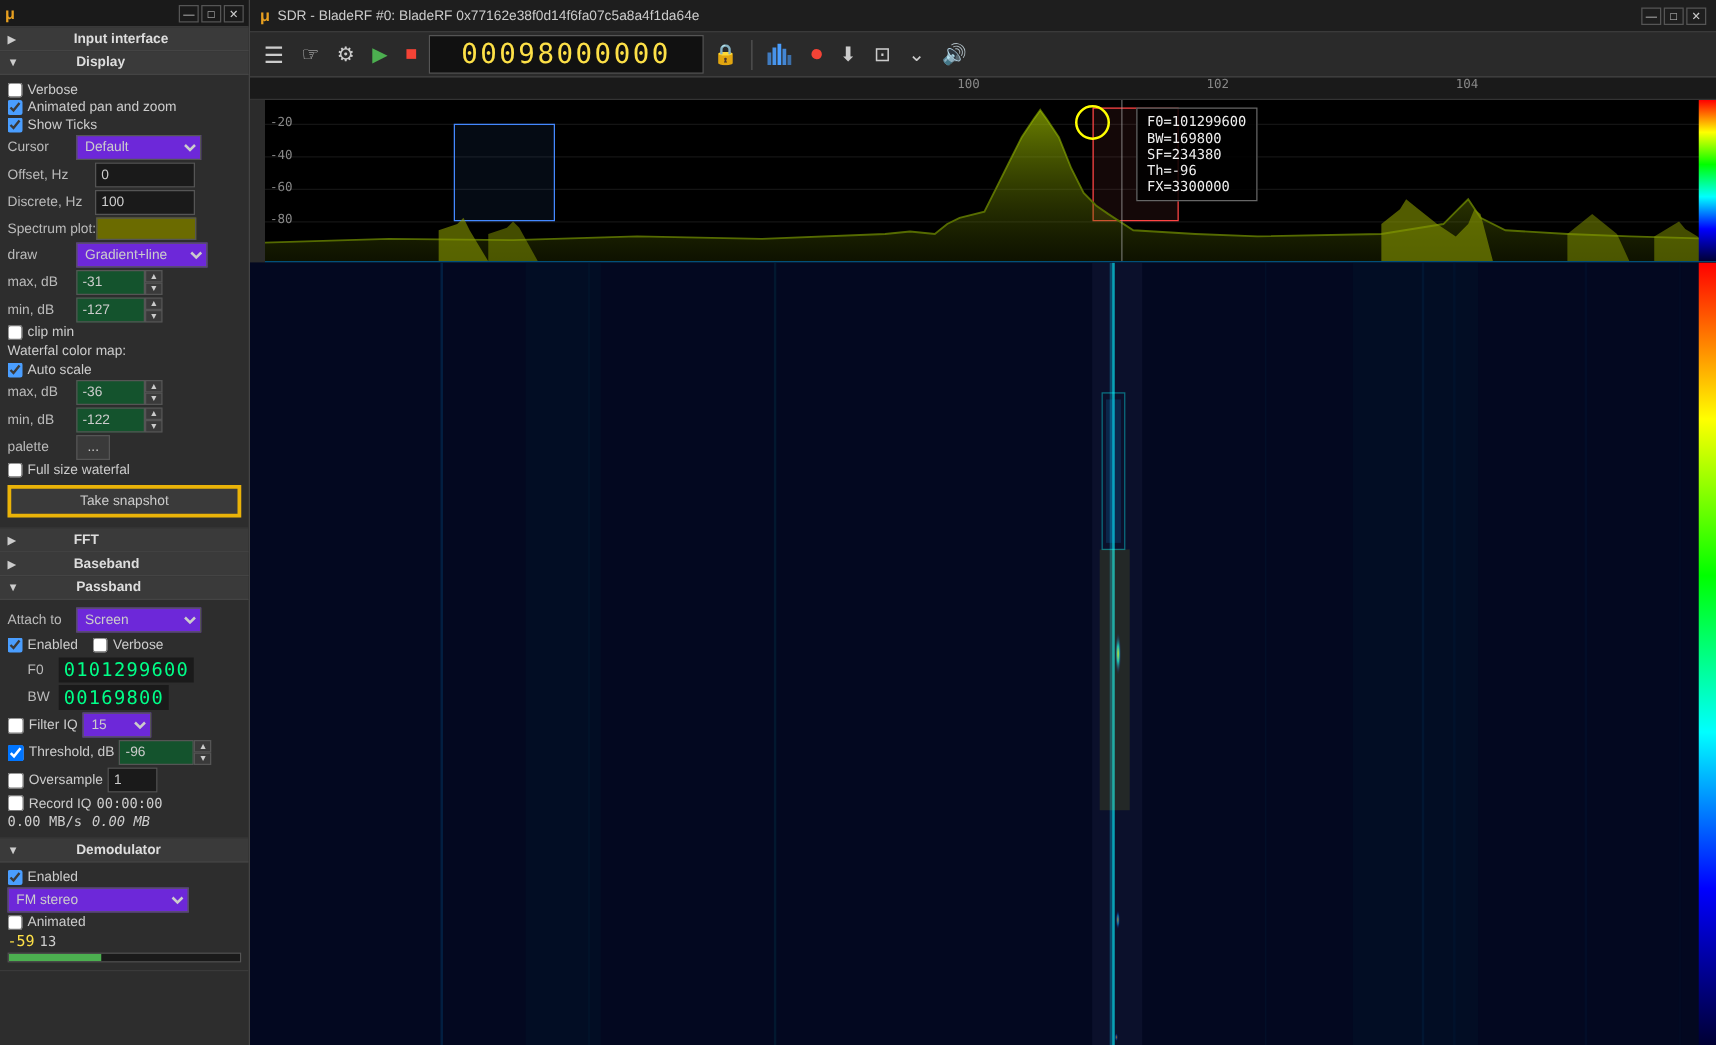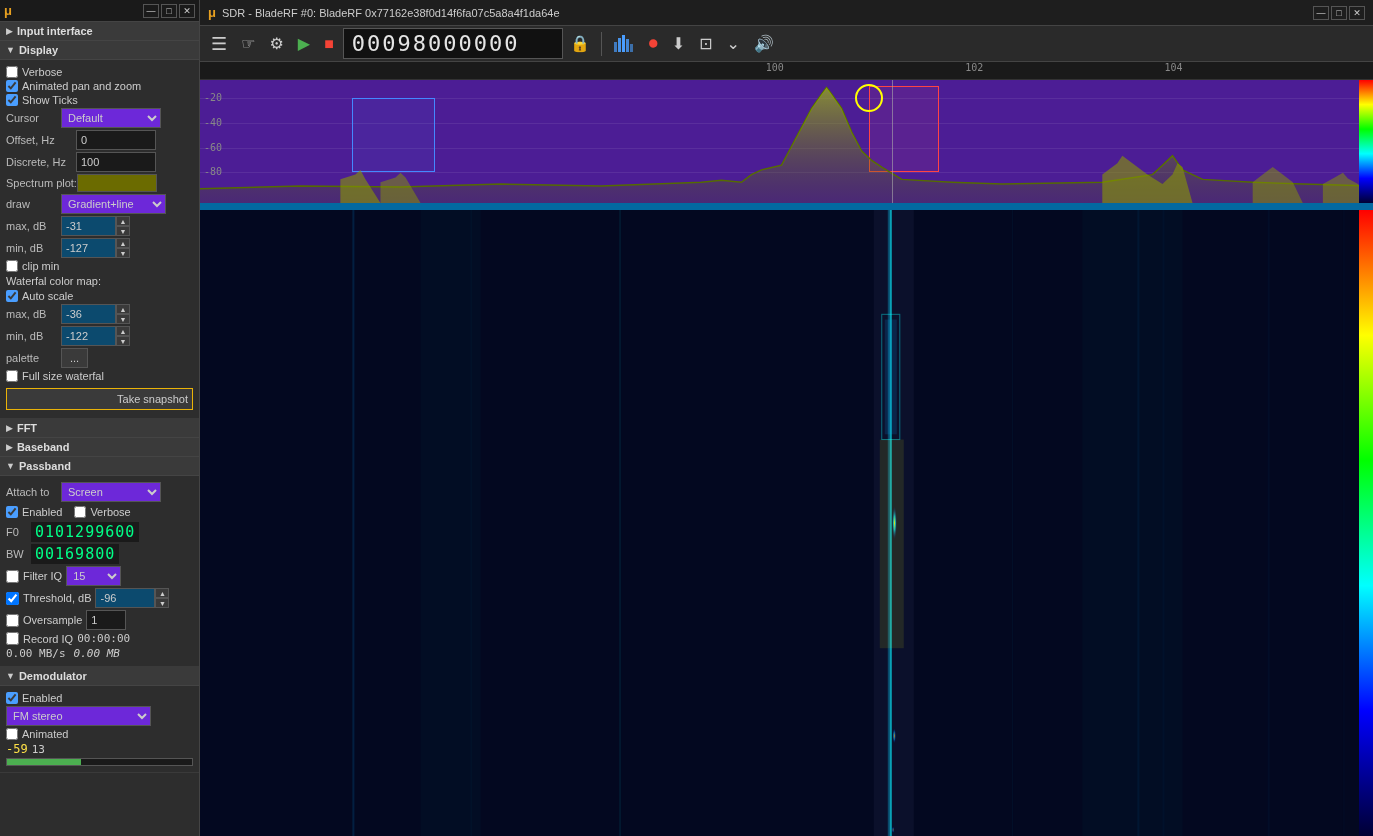--- a/index.html
+++ b/index.html
@@ -13,21 +13,21 @@
 
     
     .left-app-title { background: #1a1a1a; display: flex; align-items: center; justify-content: space-between; padding: 2px 4px; height: 22px; border-bottom: 1px solid #444; flex-shrink: 0; }
     .left-app-icon { color: #e8a020; font-weight: bold; font-size: 13px; }
     .left-app-wm { display: flex; gap: 2px; }
     .wm-btn { background: none; border: 1px solid #555; color: #ccc; width: 16px; height: 14px; font-size: 9px; cursor: pointer; display: flex; align-items: center; justify-content: center; }
 
     
     .section-header { display: flex; align-items: center; padding: 3px 6px; cursor: pointer; background: #3a3a3a; border-bottom: 1px solid #444; user-select: none; }
     .section-arrow { margin-right: 4px; font-size: 9px; }
-    .section-title { font-size: 11px; font-weight: bold; color: #ddd; }
+    .section-title { font-size: 11px; font-weight: bold; color: #ddd; margin-left: 42px; }
 
     
     .section-content { padding: 4px 6px; border-bottom: 1px solid #3a3a3a; }
 
     
     .form-row { display: flex; align-items: center; margin: 2px 0; }
     .form-label { color: #bbb; min-width: 55px; font-size: 11px; }
     .form-label-wide { color: #bbb; min-width: 70px; font-size: 11px; }
     .checkbox-row { display: flex; align-items: center; gap: 4px; margin: 2px 0; }
     .checkbox-row input[type=checkbox] { width: 12px; height: 12px; accent-color: #4a9eff; }
@@ -35,54 +35,54 @@
     
     .input-text { background: #1a1a1a; border: 1px solid #555; color: #ccc; padding: 1px 4px; font-size: 11px; height: 20px; }
     .input-medium { width: 80px; }
 
     
     .select-input { background: #6d28d9; border: 1px solid #555; color: #ccc; padding: 1px 2px; font-size: 11px; height: 20px; }
     .select-wide { width: 100px; }
 
     
     .spinbox { display: flex; align-items: center; }
-    .spinbox input { background: #0c4a6e; border: 1px solid #555; color: #ccc; padding: 1px 4px; font-size: 11px; height: 20px; width: 55px; }
+    .spinbox input { background: #14532d; border: 1px solid #555; color: #ccc; padding: 1px 4px; font-size: 11px; height: 20px; width: 55px; }
     .spinbox-btns { display: flex; flex-direction: column; }
     .spinbox-btn { background: #3a3a3a; border: 1px solid #555; color: #ccc; width: 14px; height: 10px; font-size: 7px; cursor: pointer; display: flex; align-items: center; justify-content: center; }
 
     
     .color-swatch { width: 80px; height: 18px; background: #6b6b00; border: 1px solid #555; cursor: pointer; }
 
     
     .palette-btn { background: #3a3a3a; border: 1px solid #555; color: #ccc; padding: 1px 8px; font-size: 11px; height: 20px; cursor: pointer; }
 
     
-    .big-btn { background: #3a3a3a; border: 1px solid #eab308; color: #ccc; width: 100%; padding: 4px; font-size: 11px; cursor: pointer; margin: 4px 0; text-align: right; }
+    .big-btn { background: #3a3a3a; border: 3px solid #eab308; color: #ccc; width: 100%; padding: 4px; font-size: 11px; cursor: pointer; margin: 4px 0; }
 
     
     .freq-display { font-family: monospace; font-size: 16px; color: #00ff88; background: #1a1a1a; padding: 1px 4px; letter-spacing: 1px; }
-    .freq-row { display: flex; align-items: center; margin: 2px 0; }
+    .freq-row { display: flex; align-items: center; margin: 2px 16px; }
     .freq-label { color: #bbb; font-size: 11px; width: 25px; }
 
     
     .right-content { flex: 1; display: flex; flex-direction: column; overflow: hidden; }
 
     
     .sdr-toolbar { background: #2a2a2a; border-bottom: 1px solid #444; display: flex; align-items: center; padding: 3px 6px; gap: 4px; height: 36px; flex-shrink: 0; }
     .toolbar-btn { background: none; border: none; cursor: pointer; padding: 3px 5px; border-radius: 3px; display: flex; align-items: center; justify-content: center; color: #ccc; font-size: 16px; }
     .toolbar-separator { width: 1px; height: 24px; background: #555; margin: 0 2px; }
 
     
-    .toolbar-freq { font-family: monospace; font-size: 22px; color: #e5e5e5; background: #111; border: 1px solid #555; padding: 2px 8px; letter-spacing: 2px; min-width: 220px; }
+    .toolbar-freq { font-family: monospace; font-size: 22px; color: #fde047; background: #111; border: 1px solid #555; padding: 2px 8px; letter-spacing: 2px; min-width: 220px; text-align: center; }
 
     
     .spectrum-area { flex: 1; display: flex; flex-direction: column; overflow: hidden; }
 
     
-    .spectrum-graph { height: 130px; background: #4c1d95; position: relative; border-bottom: 7px solid #0369a1; flex-shrink: 0; overflow: hidden; }
+    .spectrum-graph { height: 130px; background: #000000; position: relative; border-bottom: 1px solid #0369a1; flex-shrink: 0; overflow: hidden; margin-left: 12px; }
 
     
     .waterfall { flex: 1; background: #030820; position: relative; overflow: hidden; }
 
     
     .spectrum-grid-h { position: absolute; left: 0; right: 0; height: 1px; background: rgba(255,255,255,0.08); }
     .spectrum-label { position: absolute; left: 4px; color: #888; font-size: 10px; font-family: monospace; }
 
     
     .record-time { font-family: monospace; font-size: 11px; color: #ccc; margin-left: 4px; }
@@ -412,20 +412,27 @@
 
             <polygon points="900,130 900,100 915,88 920,80 930,88 945,100 960,110 970,100 975,88 980,92 990,130" fill="#889900" opacity="0.6"></polygon>
             <polygon points="1050,130 1050,108 1060,100 1070,92 1080,100 1090,108 1100,130" fill="#889900" opacity="0.5"></polygon>
             <polygon points="1120,130 1120,110 1130,104 1140,98 1145,104 1155,110 1170,130" fill="#889900" opacity="0.5"></polygon>
           </svg>
 
           <div style="position:absolute; left:calc(57% - 14px); top:calc(5% - 2px); width:28px; height:28px; border:2px solid #ffff00; border-radius:50%;"></div>
 
           <div style="position:absolute; left:59%; top:0; bottom:0; width:1px; background:#aaaaaa; opacity:0.6;"></div>
 
+          <div style="position:absolute; left:60%; top:5%; background:rgba(0,0,0,0.85); border:1px solid #666; padding:4px 8px; font-size:11px; color:#eee; font-family:monospace;">
+            <div>F0=101299600</div>
+            <div>BW=169800</div>
+            <div>SF=234380</div>
+            <div>Th=-96</div>
+            <div>FX=3300000</div>
+          </div>
 
           <div style="position:absolute; right:0; top:0; width:14px; height:100%; background:linear-gradient(to bottom, #ff0000, #ffff00, #00ff00, #00ffff, #0000ff, #000033);"></div>
         </div>
 
         <div class="waterfall">
           
           <svg style="width:100%; height:100%;" preserveAspectRatio="none" viewBox="0 0 1170 600">
             <defs>
 
               <radialGradient id="hotspot1" cx="59%" cy="40%" r="8%">

